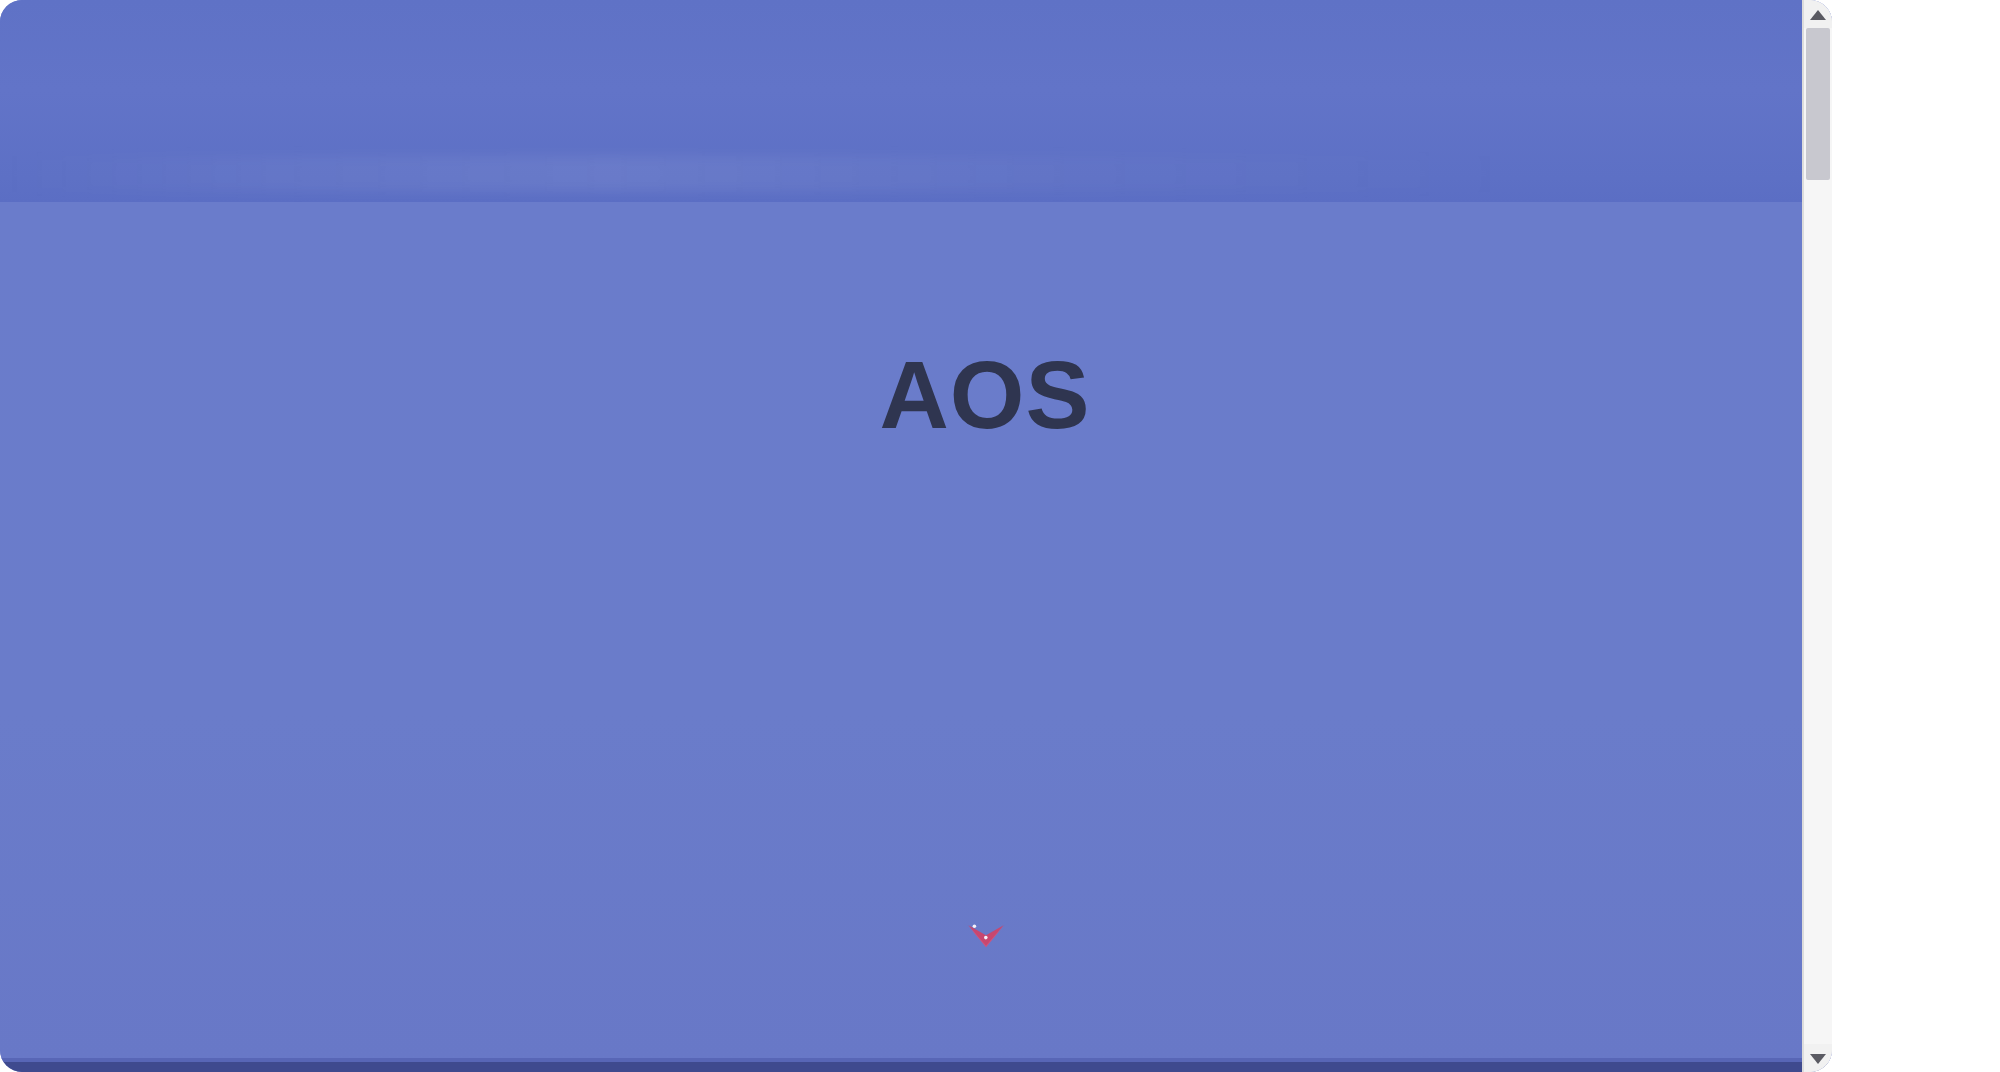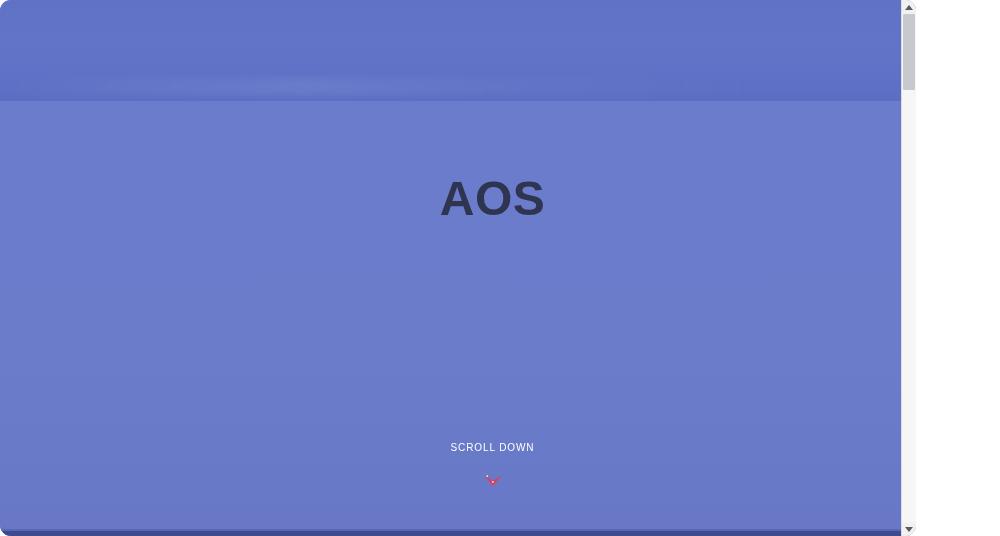--- a/index.html
+++ b/index.html
@@ -241,21 +241,20 @@
     <div class="top-band"></div>
     <div class="top-band-haze"></div>
     <div class="body-band"></div>
 
     <div class="hero">
 
       <h1 class="hero-title">AOS</h1>
 
 
       <div class="scroll-hint">
-        <span class="scroll-hint-label">SCROLL DOWN</span>
 
         <svg class="scroll-hint-arrow" viewBox="0 0 22 16">
           <path d="M1.6 1.2 L11 12.6 L20.4 1.2 L17.6 4.4 L11 9.1 L4.4 4.4 Z" fill="#d2537c"></path>
           <path d="M2.2 1.6 L11 11.8 L19.8 1.6 L11 6.6 Z" fill="#c8476f"></path>
           <circle cx="5.2" cy="2.1" r="0.9" fill="#f5f2fa"></circle>
           <circle cx="10.9" cy="7.8" r="0.9" fill="#f5f2fa"></circle>
         </svg>
       </div>
 
     </div>

